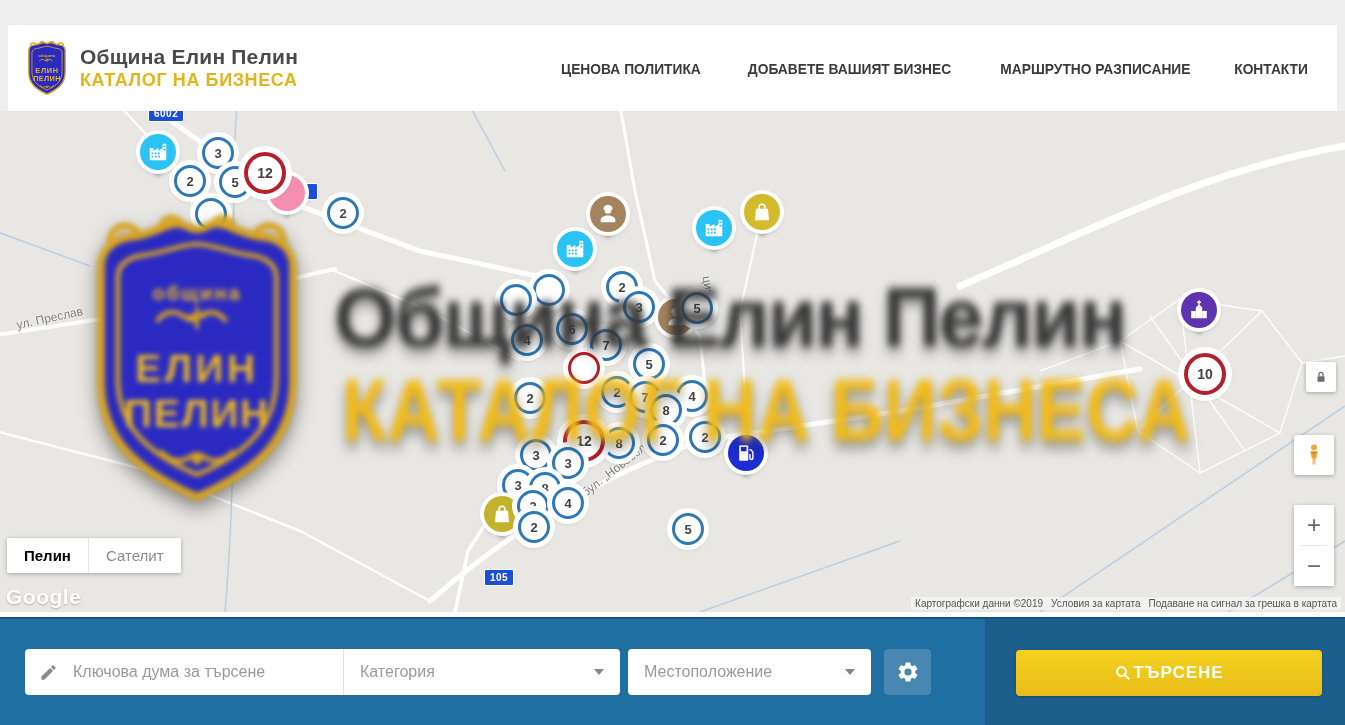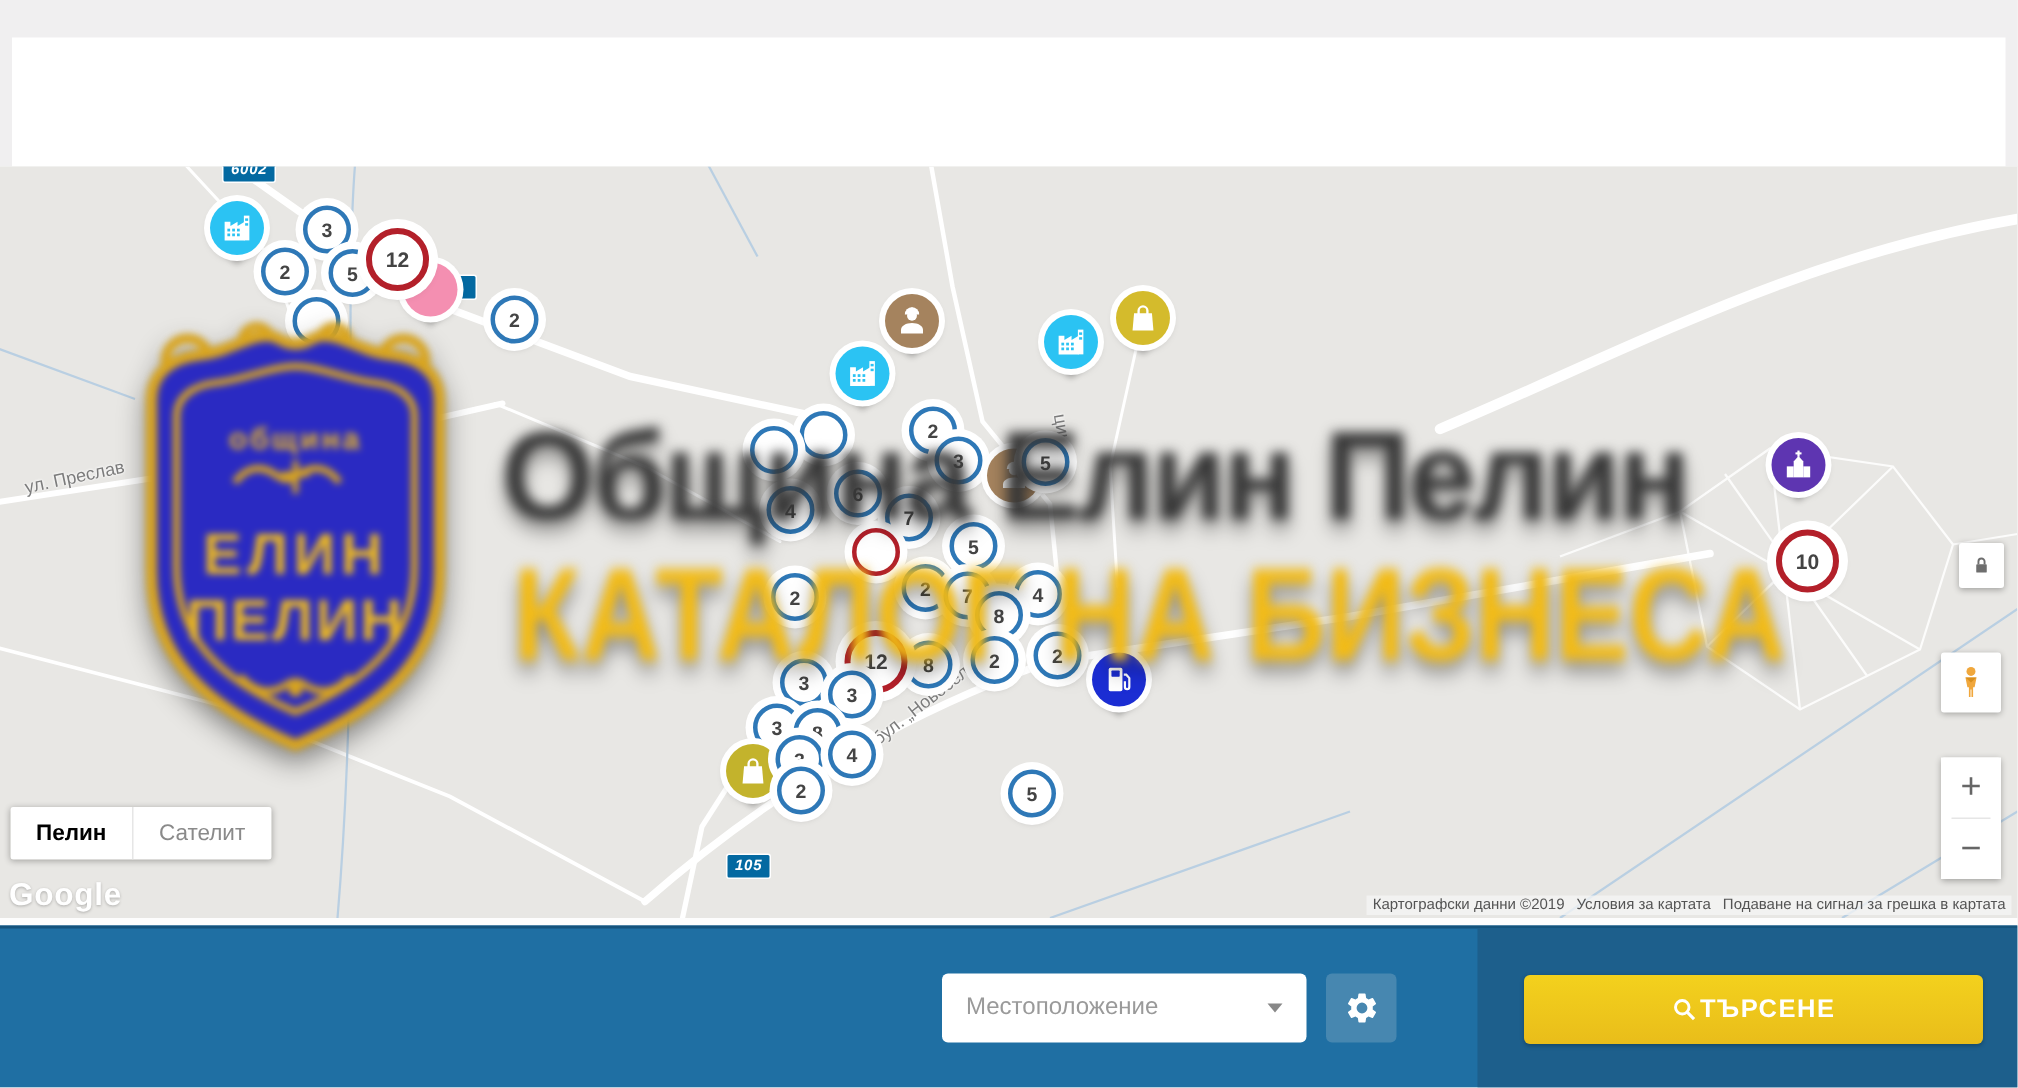--- a/index.html
+++ b/index.html
@@ -13,21 +13,21 @@
   .logo-title{font-size:21px;font-weight:bold;color:#4a4a4a;letter-spacing:.2px;}
   .logo-subtitle{font-size:18px;font-weight:bold;color:#e4b41d;letter-spacing:.6px;margin-top:1px;}
   .nav{display:flex;align-items:center;gap:32px;padding-right:8px;}
   .nav-item{font-size:15px;font-weight:bold;color:#3a3a3a;letter-spacing:0;cursor:pointer;text-decoration:none;white-space:nowrap;transform:scaleX(.92);transform-origin:center;}
 
   
   .map-wrap{position:relative;height:501px;background:#e8e7e4;overflow:hidden;}
   .map-roads{position:absolute;left:0;top:0;}
   #map-layer{position:absolute;left:0;top:0;width:100%;height:100%;}
 
-  .road-badge{position:absolute;background:#0369a1;color:#fff;font-size:10px;font-weight:bold;padding:2px 5px;border-radius:2px;border:1px solid #fff;letter-spacing:.5px;z-index:5;font-style:italic;}
+  .road-badge{position:absolute;background:#1d4ed8;color:#fff;font-size:10px;font-weight:bold;padding:2px 5px;border-radius:2px;border:1px solid #fff;letter-spacing:.5px;z-index:5;}
   .street-label{position:absolute;color:#7c7c7c;font-size:12px;white-space:nowrap;z-index:4;text-shadow:0 0 2px #fff,0 0 2px #fff;}
 
   .cluster{position:absolute;transform:translate(-50%,-50%);display:flex;align-items:center;justify-content:center;border-radius:50%;background:#fff;font-weight:bold;color:#444;cursor:pointer;}
   .cluster.blue{width:26px;height:26px;border:3px solid #2e78b7;font-size:13px;box-shadow:0 0 0 5px #fff,0 2px 6px rgba(0,0,0,.4);}
   .cluster.red{width:26px;height:26px;border:3px solid #b3202a;font-size:13px;box-shadow:0 0 0 5px #fff,0 2px 6px rgba(0,0,0,.4);}
   .cluster.big{width:34px;height:34px;border-width:4px;font-size:14px;box-shadow:0 0 0 6px #fff,0 2px 7px rgba(0,0,0,.4);}
 
   .pin{position:absolute;width:36px;height:36px;transform:translate(-50%,-50%);cursor:pointer;}
   .pin::after{content:"";position:absolute;left:50%;top:23px;width:14px;height:14px;background:#fff;transform:translateX(-50%) rotate(45deg);box-shadow:2px 2px 4px rgba(0,0,0,.25);}
   .pin .pc{position:relative;z-index:1;width:36px;height:36px;border-radius:50%;box-shadow:0 0 0 4px #fff,0 2px 6px rgba(0,0,0,.35);display:flex;align-items:center;justify-content:center;}
@@ -94,20 +94,35 @@
       <text x="60" y="93" text-anchor="middle" font-family="Liberation Sans, DejaVu Sans, sans-serif" font-size="21" font-weight="bold" fill="#e8b625" letter-spacing="2">ЕЛИН</text>
       <text x="60" y="117" text-anchor="middle" font-family="Liberation Sans, DejaVu Sans, sans-serif" font-size="21" font-weight="bold" fill="#e8b625" letter-spacing="1">ПЕЛИН</text>
       <path d="M40 130 q 8 9 17 3 q 3 -2 6 0 q 9 6 17 -3" fill="none" stroke="#d8a41e" stroke-width="2.5"></path>
       <circle cx="60" cy="135" r="2.5" fill="#d8a41e"></circle>
     </g>
   </defs>
 </svg>
 
 <div class="header">
   <div class="header-inner">
+    <div class="logo">
+      <svg class="crest-sm" viewBox="0 0 120 160">
+          <use href="#crest-def"></use>
+        </svg>
+      <div>
+        <div class="logo-title">Община Елин Пелин</div>
+        <div class="logo-subtitle">КАТАЛОГ НА БИЗНЕСА</div>
+      </div>
+    </div>
+    <nav class="nav" id="main-nav">
+        <a class="nav-item">ЦЕНОВА ПОЛИТИКА</a>
+        <a class="nav-item">ДОБАВЕТЕ ВАШИЯТ БИЗНЕС</a>
+        <a class="nav-item">МАРШРУТНО РАЗПИСАНИЕ</a>
+        <a class="nav-item">КОНТАКТИ</a>
+      </nav>
   </div>
 </div>
 
 <div class="map-wrap">
   <svg class="map-roads" width="1345" height="501">
     <g stroke="#ffffff" fill="none" stroke-linecap="round">
       <path d="M150 -5 L235 55 L300 95 L420 140 L560 170" stroke-width="5"></path>
       <path d="M-10 225 L120 205 L260 175 L335 158" stroke-width="4"></path>
       <path d="M620 -5 L635 80 L655 170 L700 225 L706 285" stroke-width="3"></path>
       <path d="M430 490 C510 420 600 365 700 330 L900 300 L1140 258" stroke-width="5"></path>
@@ -323,20 +338,33 @@
   <div class="zoomctl">
     <button>+</button>
     <div class="zdiv"></div>
     <button>−</button>
   </div>
 </div>
 
 <div class="gap"></div>
 
 <div class="searchbar">
+  <div class="field-group">
+    <span class="pencil-wrap">
+      <svg viewBox="0 0 24 24">
+          <path fill="#8a8a8a" d="M3 17.2V21h3.8L17.8 9.9l-3.7-3.7L3 17.2zM20.7 7a1 1 0 0 0 0-1.4l-2.3-2.3a1 1 0 0 0-1.4 0l-1.8 1.8 3.7 3.7L20.7 7z"></path>
+        </svg>
+    </span>
+    <input class="keyword-input" placeholder="Ключова дума за търсене" style="">
+    <div class="vdiv"></div>
+    <div class="select">
+      <span>Категория</span>
+      <span class="caret"></span>
+    </div>
+  </div>
 
   <div class="select select-standalone">
     <span>Местоположение</span>
     <span class="caret"></span>
   </div>
 
   <button class="gear-btn">
     <svg viewBox="0 0 24 24">
         <path fill="#fff" d="M19.14 12.94c.04-.3.06-.61.06-.94 0-.32-.02-.64-.07-.94l2.03-1.58a.49.49 0 0 0 .12-.61l-1.92-3.32a.488.488 0 0 0-.59-.22l-2.39.96c-.5-.38-1.03-.7-1.62-.94l-.36-2.54a.484.484 0 0 0-.48-.41h-3.84c-.24 0-.43.17-.47.41l-.36 2.54c-.59.24-1.13.57-1.62.94l-2.39-.96a.49.49 0 0 0-.59.22L2.74 8.87c-.12.21-.08.47.12.61l2.03 1.58c-.05.3-.09.63-.09.94s.02.64.07.94l-2.03 1.58a.49.49 0 0 0-.12.61l1.92 3.32c.12.22.37.29.59.22l2.39-.96c.5.38 1.03.7 1.62.94l.36 2.54c.05.24.24.41.48.41h3.84c.24 0 .44-.17.47-.41l.36-2.54c.59-.24 1.13-.56 1.62-.94l2.39.96c.22.08.47 0 .59-.22l1.92-3.32a.49.49 0 0 0-.12-.61l-2.01-1.58zM12 15.6a3.6 3.6 0 1 1 0-7.2 3.6 3.6 0 0 1 0 7.2z"></path>
       </svg>

